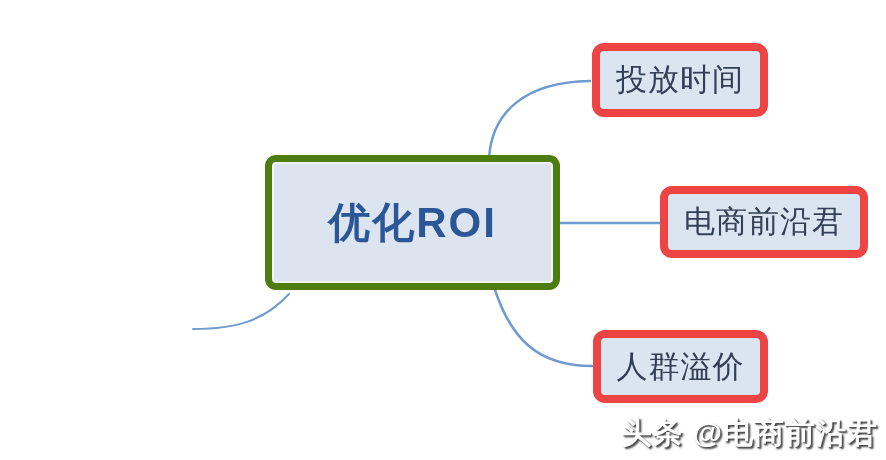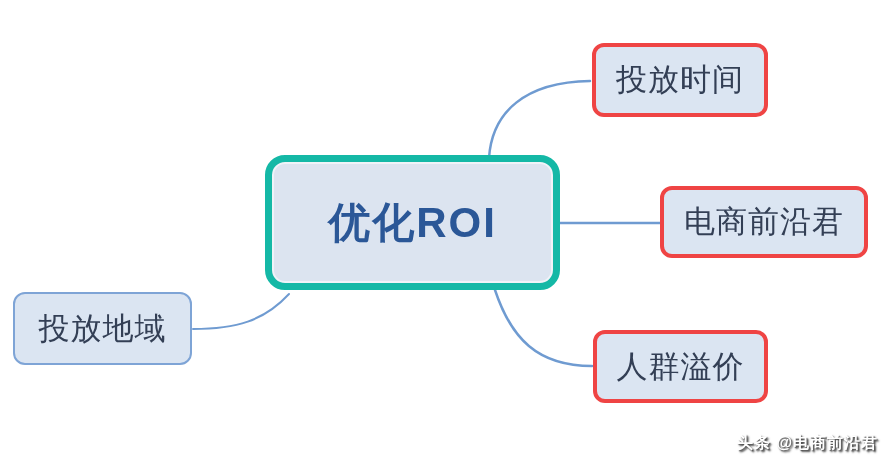--- a/index.html
+++ b/index.html
@@ -21,50 +21,50 @@
     width: 886px; height: 460px;
     pointer-events: none;
   }
   .node {
     position: absolute;
     display: flex;
     align-items: center;
     justify-content: center;
     box-sizing: border-box;
     background: #dbe5f2;
-    border: 4px solid #ef4444;
+    border: 8px solid #ef4444;
     border-radius: 12px;
     color: #333f55;
     font-size: 31px;
     letter-spacing: 1px;
     white-space: nowrap;
     cursor: default;
   }
   .node-root {
     left: 265px; top: 155px;
     width: 295px; height: 135px;
     background: #dce4f0;
-    border: 7px solid #14b8a6;
-    border-radius: 20px;
+    border: 7px solid #4d7c0f;
+    border-radius: 11px;
     box-shadow: inset 0 0 0 2px rgba(255,255,255,0.55);
     color: #2b5797;
     font-size: 42px;
     font-weight: bold;
     letter-spacing: 2px;
   }
   .node-top-right    { left: 592px; top: 43px;  width: 176px; height: 74px; }
   .node-middle-right { left: 660px; top: 186px; width: 208px; height: 72px; }
   .node-bottom-right { left: 593px; top: 330px; width: 175px; height: 73px; align-items: center; }
   .node-bottom-left  { left: 13px;  top: 292px; width: 179px; height: 73px;
                        border-width: 2px; border-color: #7ea4d6; }
   .watermark {
     position: absolute;
     right: 8px;
     bottom: 6px;
-    font-size: 16px;
+    font-size: 30px;
     font-weight: bold;
     color: #ffffff;
     letter-spacing: 1px;
     text-shadow: 2px 2px 2px #4a4a4a, 1px 1px 1px #6a6a6a;
     user-select: none;
   }
 </style>
 </head>
 <body>
 
@@ -86,19 +86,16 @@
   </div>
 
   <div class="node node-middle-right">
     <span>电商前沿君</span>
   </div>
 
   <div class="node node-bottom-right">
     <span>人群溢价</span>
   </div>
 
-  <div class="node node-bottom-left">
-    <span>投放地域</span>
-  </div>
 
   <div class="watermark">头条 @电商前沿君</div>
 
 </div>
 
 </body></html>

